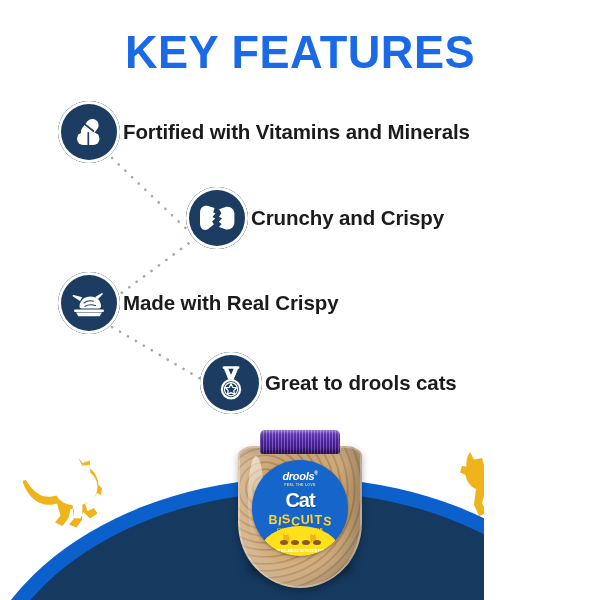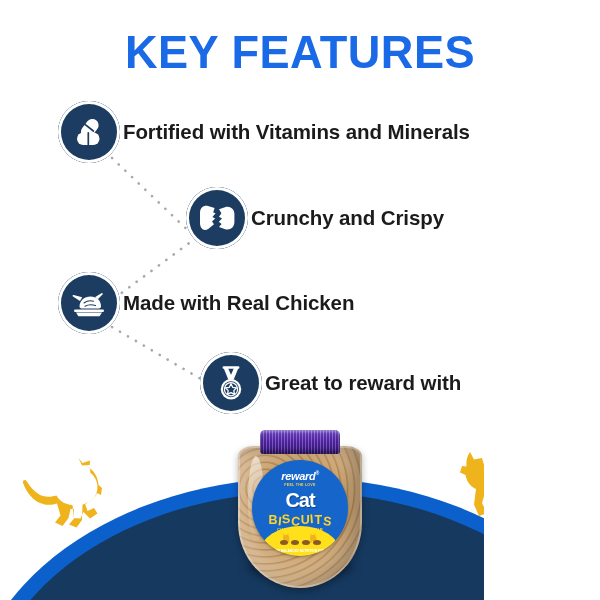--- a/index.html
+++ b/index.html
@@ -350,39 +350,39 @@
           <path d="M26.2 10.0 L32.4 6.2 C33.3 5.7 34.2 6.8 33.5 7.6 L28.8 12.2 Z"></path>
           <rect x="5.0" y="22.4" width="30.0" height="2.6" rx="1.3"></rect>
           <path d="M7.0 25.6 L33.0 25.6 L30.6 29.2 L9.4 29.2 Z"></path>
         </g>
         <g stroke="#1c3d61" stroke-width="1.1" fill="none" stroke-linecap="round">
           <path d="M15.0 16.0 C17.5 14.0 21.0 13.2 24.5 14.2"></path>
           <path d="M16.0 19.2 C19.0 17.6 23.0 17.4 26.5 18.6"></path>
         </g>
       </svg>
     </div>
-    <div class="feature-label">Made with Real Chicken</div>
+    <div class="feature-label">Made with Real Crispy</div>
   </div>
 
   <div class="feature-row" id="feature-row-3">
     <div class="feature-icon">
       <svg width="36" height="38" viewBox="0 0 36 38">
         <g fill="#ffffff">
           <path d="M10.2 3.0 L14.6 3.0 L19.6 14.4 L15.6 16.2 Z"></path>
           <path d="M25.8 3.0 L21.4 3.0 L16.4 14.4 L20.4 16.2 Z"></path>
           <rect x="9.6" y="2.2" width="16.8" height="2.6" rx="1.0"></rect>
         </g>
         <circle cx="18" cy="25.2" r="10.2" fill="#ffffff"></circle>
         <circle cx="18" cy="25.2" r="8.0" fill="#1c3d61"></circle>
         <circle cx="18" cy="25.2" r="6.6" fill="none" stroke="#ffffff" stroke-width="1.2"></circle>
         <path d="M18 19.8 L19.7 23.3 L23.6 23.8 L20.8 26.6 L21.5 30.4
                  L18 28.6 L14.5 30.4 L15.2 26.6 L12.4 23.8 L16.3 23.3 Z" fill="none" stroke="#ffffff" stroke-width="1.3" stroke-linejoin="round"></path>
       </svg>
     </div>
-    <div class="feature-label">Great to reward with</div>
+    <div class="feature-label">Great to drools cats</div>
   </div>
 
   <div class="arc" id="arc-outer"></div>
   <div class="arc" id="arc-inner"></div>
 
   <svg class="cat-silhouette" id="cat-left" width="100" height="78" viewBox="0 0 100 78">
     <g fill="#efb41c">
       <path d="M62.5 6.0 L66.0 13.5 L73.5 13.0 L74.5 21.0
                C80.0 25.0 82.5 32.0 81.0 39.0
                C79.5 46.0 74.5 50.0 69.0 51.5
@@ -420,21 +420,21 @@
 
   <div id="jar-shadow"></div>
 
   <div id="product-jar">
     <div class="jar-lid"></div>
     <div class="jar-body">
       <div class="jar-gloss"></div>
     </div>
     <div class="jar-label">
       <div class="label-brand">
-        <span>reward</span><sup>®</sup>
+        <span>drools</span><sup>®</sup>
       </div>
       <div class="label-tagline">FEEL THE LOVE</div>
       <div class="label-product">Cat</div>
       <div class="label-sub">
         <span>B</span><span>I</span><span>S</span><span>C</span><span>U</span><span>I</span><span>T</span><span>S</span>
       </div>
       <div class="label-variant">CHICKEN FLAVOUR</div>
       <div class="label-yellow-field"></div>
       <div class="label-cats-row">
         <svg width="9" height="11" viewBox="0 0 9 11">

